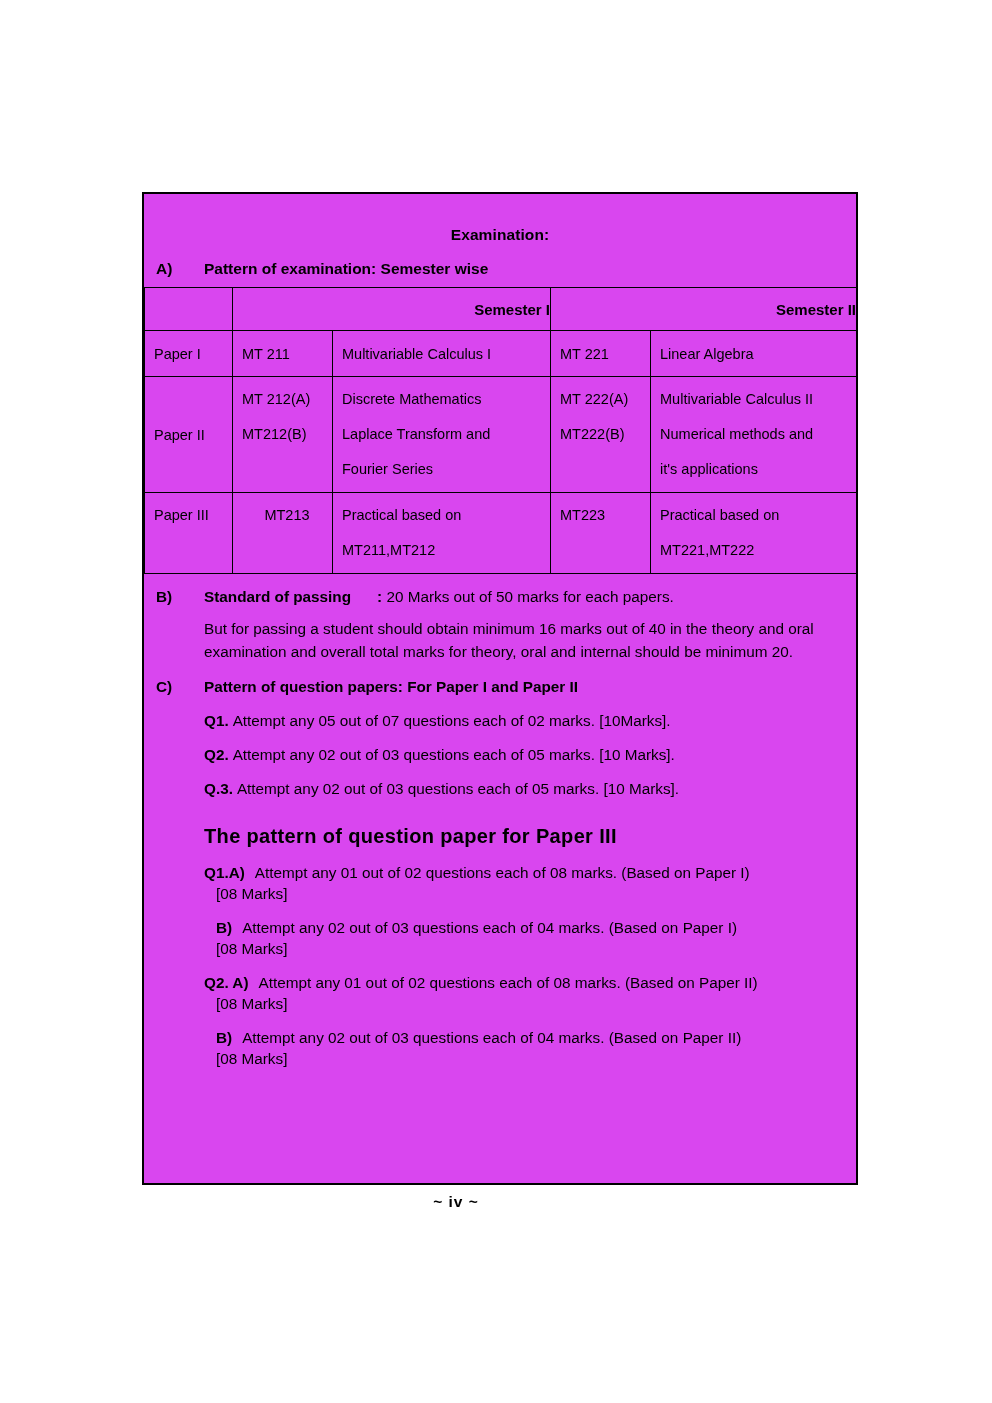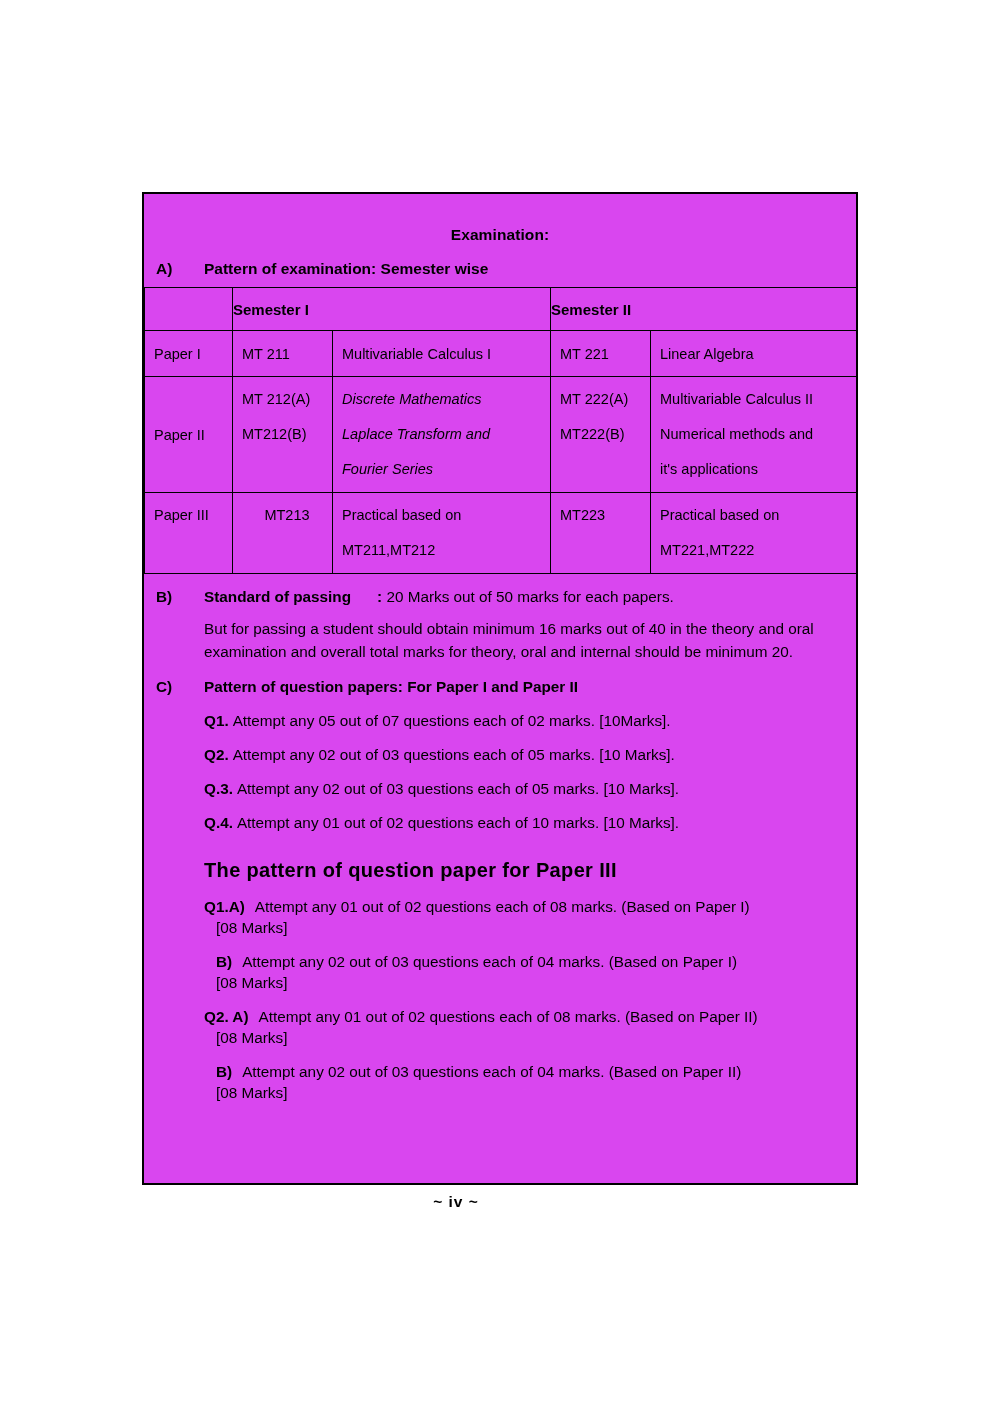--- a/index.html
+++ b/index.html
@@ -62,21 +62,21 @@
     table-layout: fixed;
     font-size: 14.5px;
   }
   table.pattern td, table.pattern th {
     border: 1.6px solid #000000;
     padding: 0;
     vertical-align: middle;
     font-weight: normal;
   }
   table.pattern th {
-    text-align: left;
+    text-align: right;
     font-weight: bold;
     font-size: 15px;
     height: 42px;
   }
   .c-paper   { width: 88px; }
   .c-code1   { width: 100px; }
   .c-title1  { width: 218px; }
   .c-code2   { width: 100px; }
   .c-title2  { width: 206px; }
 
@@ -223,21 +223,21 @@
         <tr class="row-tall">
           <td>
             <div class="cell-pad">Paper II</div>
           </td>
           <td style="vertical-align:top;">
             <div class="cell-pad">
               <div class="cell-line">MT 212(A)</div>
               <div class="cell-line">MT212(B)</div>
             </div>
           </td>
-          <td style="vertical-align:top;font-style:italic;">
+          <td style="vertical-align:top;">
             <div class="cell-pad">
               <div class="cell-line">Discrete Mathematics</div>
               <div class="cell-line">Laplace Transform and</div>
               <div class="cell-line">Fourier Series</div>
             </div>
           </td>
           <td style="vertical-align:top;margin-left:40px;">
             <div class="cell-pad">
               <div class="cell-line">MT 222(A)</div>
               <div class="cell-line">MT222(B)</div>
@@ -303,24 +303,20 @@
         <span class="q-text">Attempt any 05 out of 07 questions each of 02 marks.  [10Marks].</span>
       </div>
       <div class="q-row">
         <span class="q-label">Q2.</span>
         <span class="q-text">Attempt any 02 out of 03 questions each of 05 marks. [10 Marks].</span>
       </div>
       <div class="q-row">
         <span class="q-label">Q.3.</span>
         <span class="q-text">Attempt any 02 out of 03 questions each of 05 marks. [10 Marks].</span>
       </div>
-      <div class="q-row">
-        <span class="q-label">Q.4.</span>
-        <span class="q-text">Attempt any 01 out of 02 questions each of 10 marks. [10 Marks].</span>
-      </div>
 
       <div class="sub-head">The pattern of question paper for Paper III</div>
 
       <div class="qp-row">
         <span class="qp-label">Q1.A)</span>
         <span class="qp-body">Attempt any 01 out of 02 questions each of 08 marks. (Based on Paper I)</span>
       </div>
       <div class="qp-marks">[08 Marks]</div>
 
       <div class="qp-row indented">

